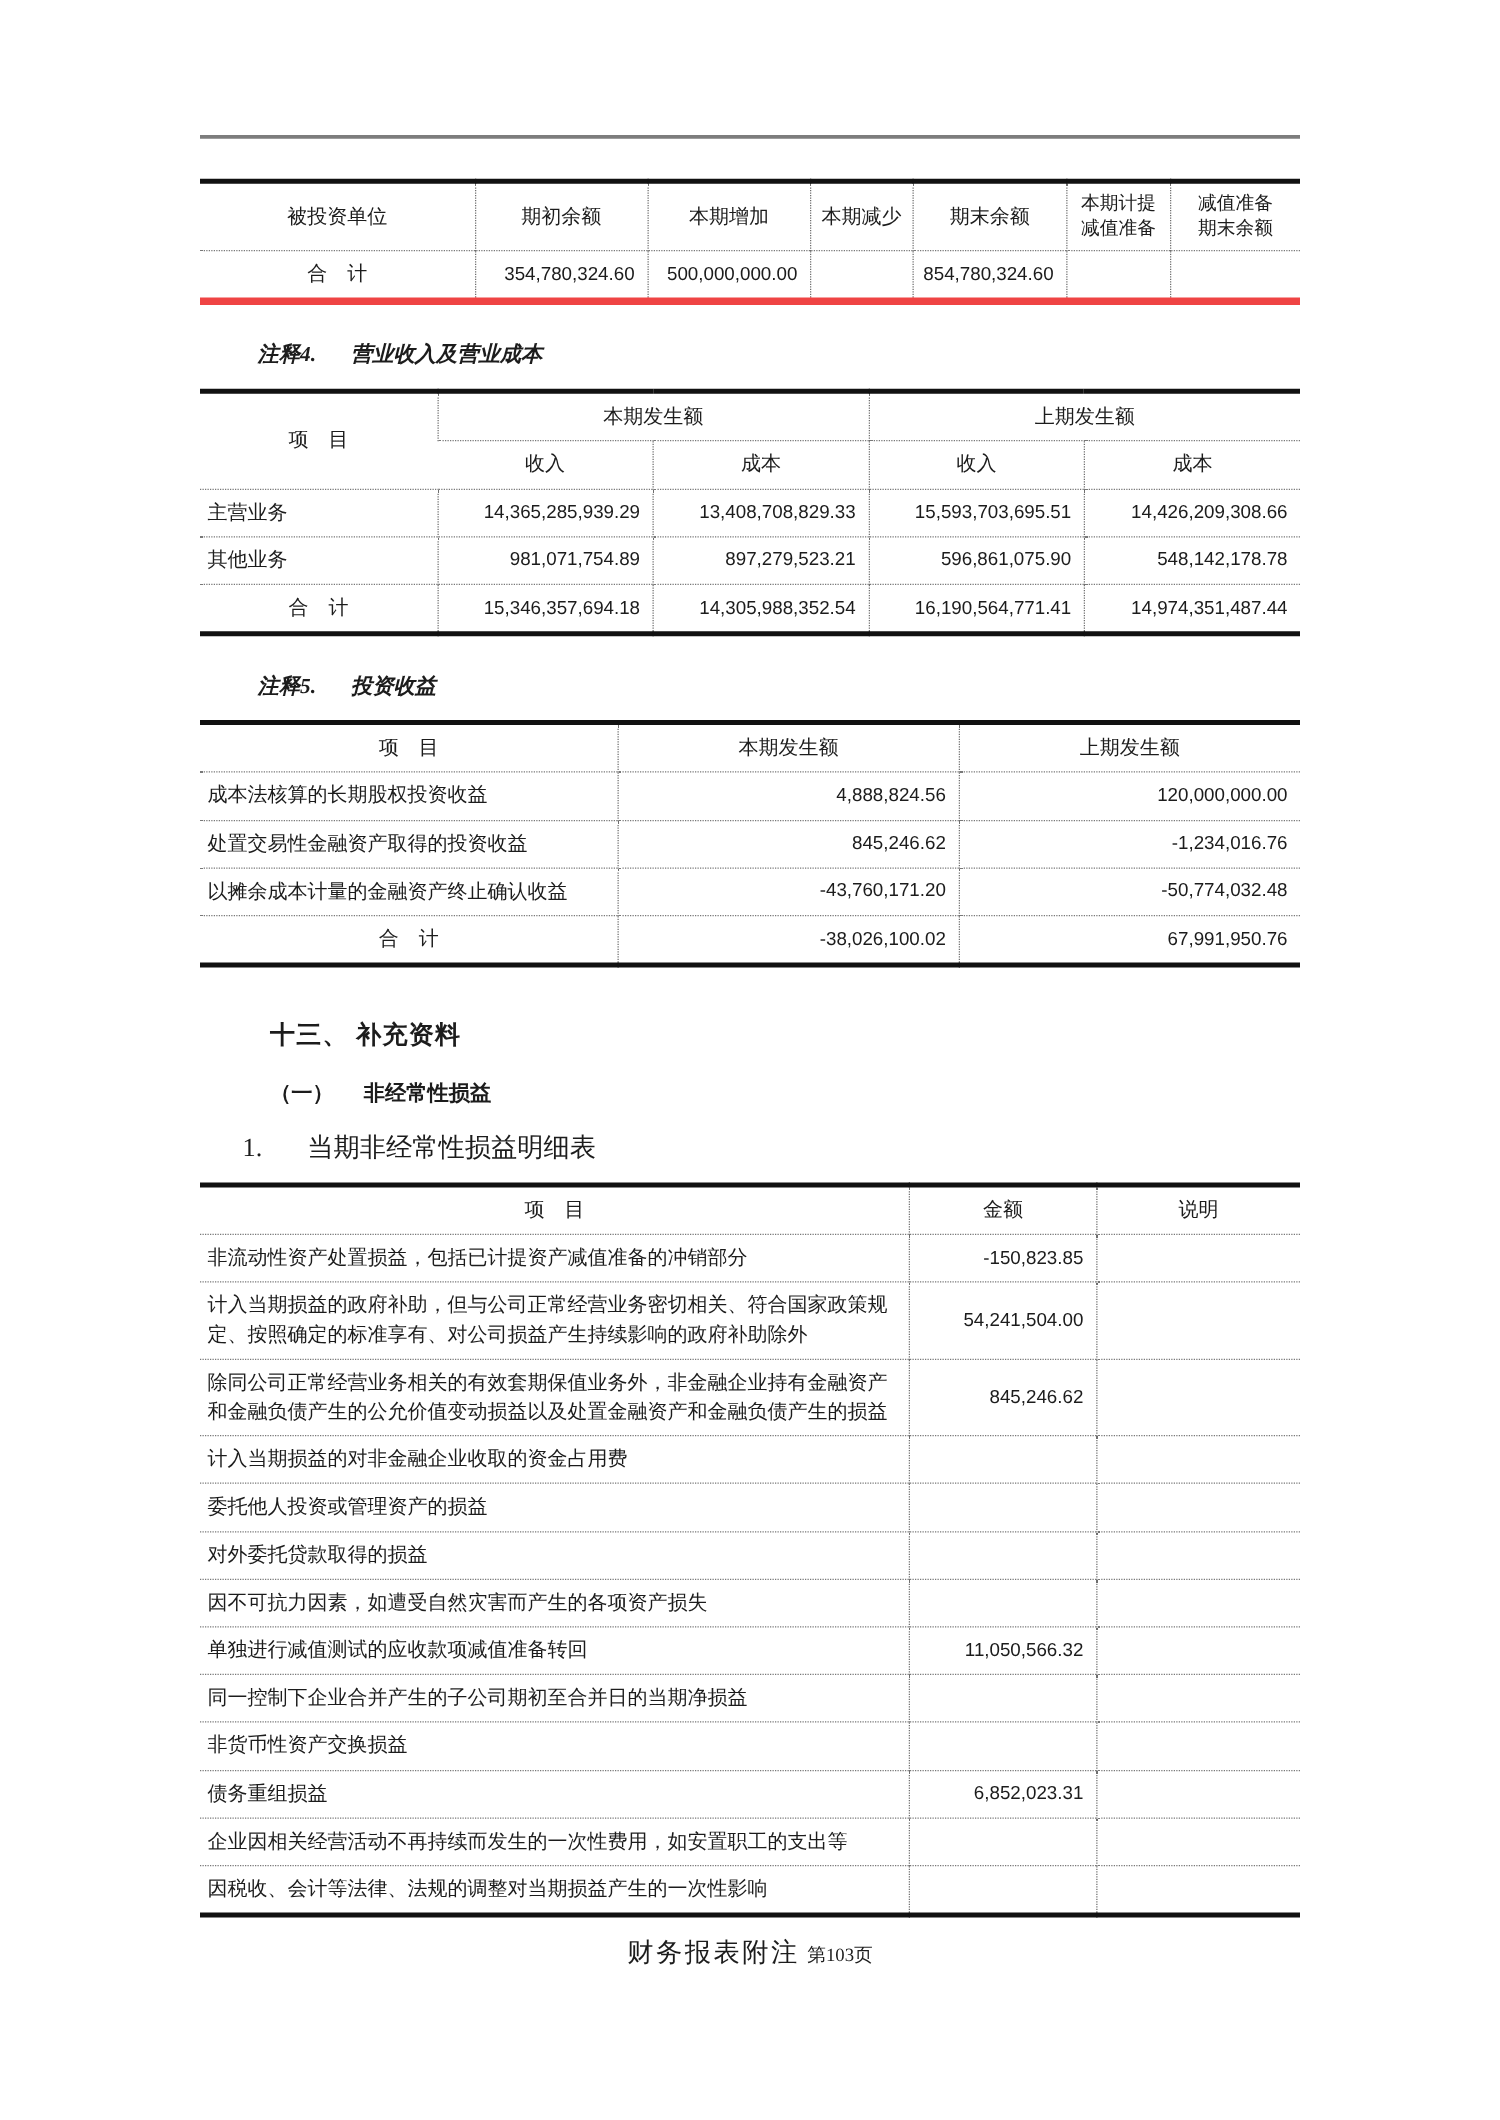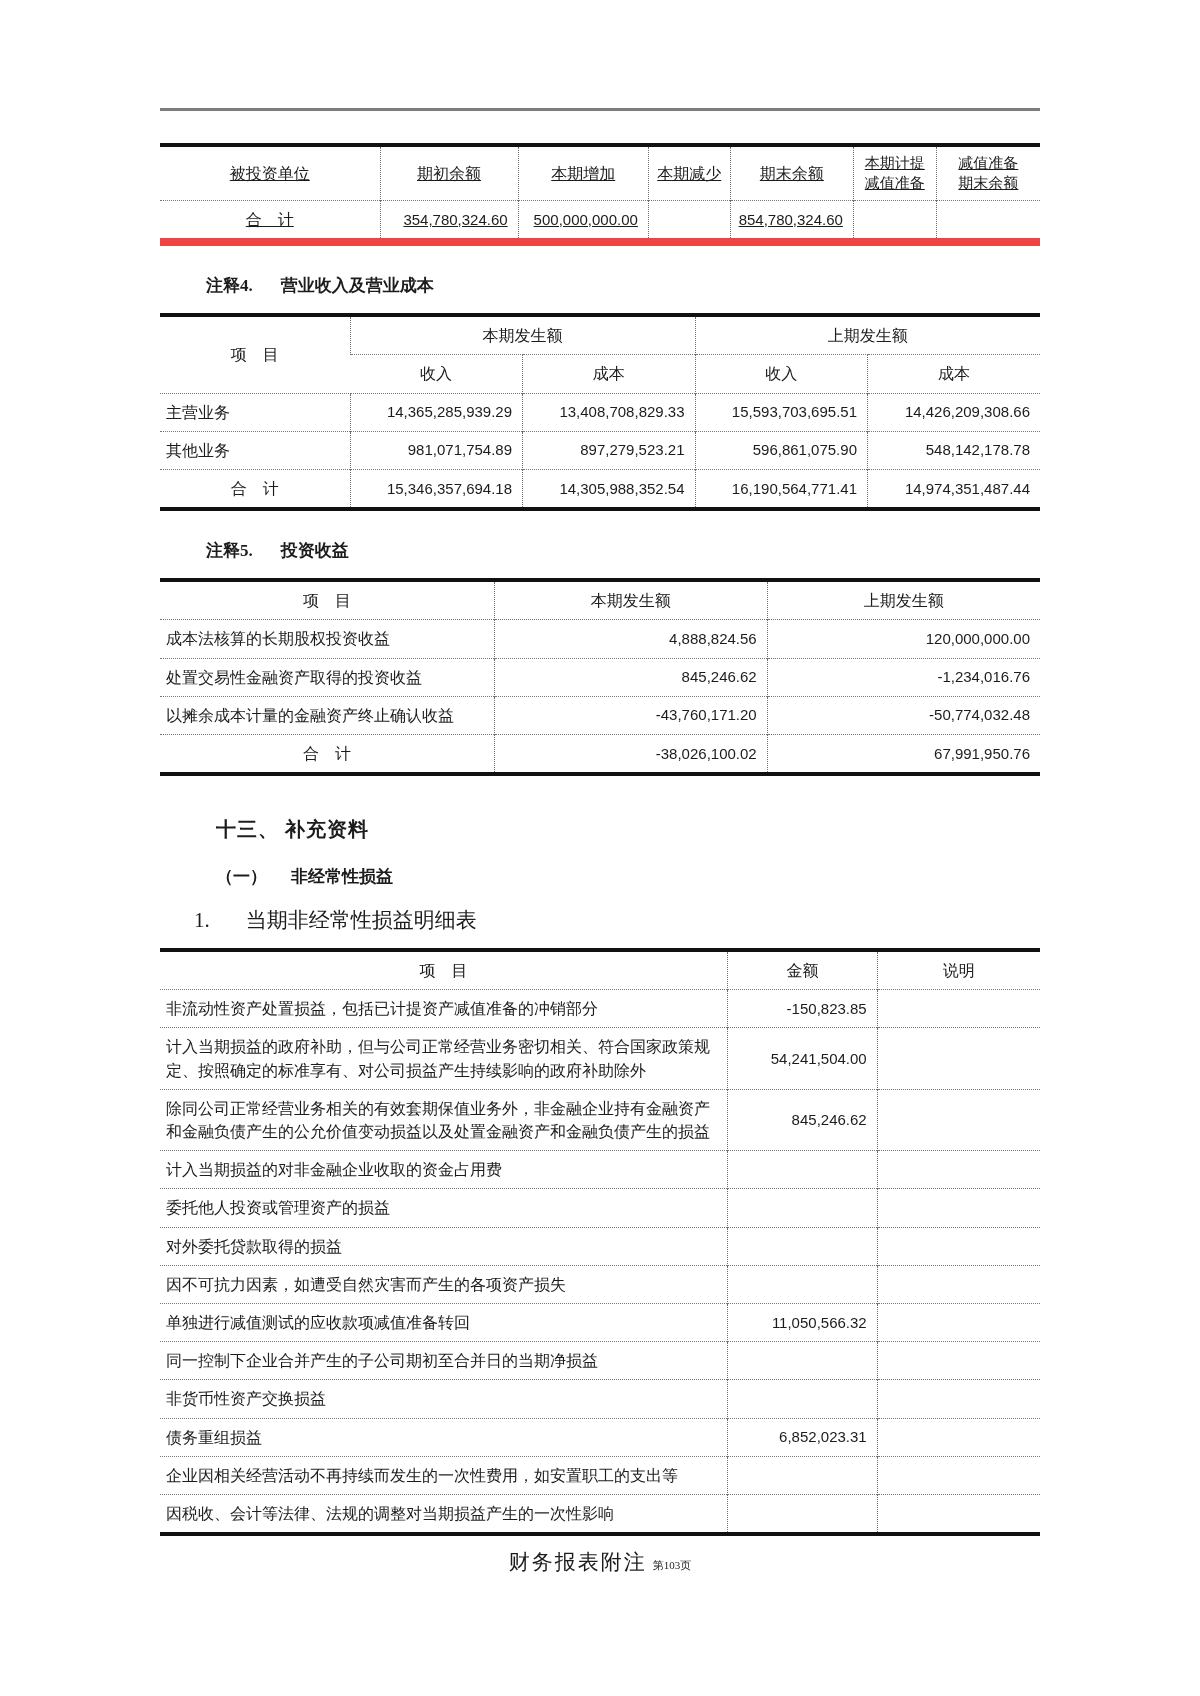--- a/index.html
+++ b/index.html
@@ -6,48 +6,48 @@
   body {
     width:1200px; height:1696px; background:#ffffff; color:#1c1c1c;
     font-family:"Liberation Serif","DejaVu Serif",serif;
     position:relative; overflow:hidden;
   }
   .content { position:absolute; left:160px; top:108px; width:880px; }
   .header-rule { height:3px; background:#7d7d7d; margin-bottom:32px; }
 
   table { width:100%; border-collapse:collapse; table-layout:fixed; }
   .tbl { border-top:4px solid #111; border-bottom:4px solid #111; }
-  .tbl-thinbottom { border-bottom:8px solid #ef4444;text-decoration:underline; }
+  .tbl-thinbottom { border-bottom:6px solid #ef4444; }
   th, td {
     font-weight:normal; font-size:16px; line-height:1.45;
     padding:7px 6px; vertical-align:middle; word-break:break-all;
   }
   td + td, th + th { border-left:1px dotted #6e6e6e; }
   tr + tr td, tr + tr th { border-top:1px dotted #787878; }
   .hdr { text-align:center; }
   .num {
     font-family:"Liberation Sans","DejaVu Sans",sans-serif;
     font-size:15px; text-align:right; padding-right:10px;
   }
   .item { text-align:left; padding-left:6px;margin-left:16px; }
   .ctr { text-align:center; }
   .two-line span { display:block; line-height:1.3; font-size:15px; text-align:center; }
 
-  .note-title { font-weight:bold; font-size:17px; padding-left:46px; margin:28px 0 16px 0; }
+  .note-title { font-weight:bold; font-size:17px; padding-left:46px; margin:28px 0 16px 0;font-style:italic; }
   .note-title .gap { display:inline-block; width:28px; }
 
   .sec-title { font-weight:bold; font-size:20px; padding-left:56px; margin:40px 0 0 0; letter-spacing:1px; }
   .sub-title { font-weight:bold; font-size:17px; padding-left:56px; margin:22px 0 0 0; }
   .sub-title .gap { display:inline-block; width:24px; }
   .list-title { font-weight:normal; font-size:21px; padding-left:34px; margin:18px 0 14px 0; }
   .list-title .gap { display:inline-block; width:36px; }
 
   .footer { position:absolute; left:160px; top:1548px; width:880px; text-align:center; }
   .footer .f1 { font-size:21px; letter-spacing:2px; }
-  .footer .f2 { font-size:11px; margin-left:2px; }
+  .footer .f2 { font-size:15px; margin-left:2px; }
 
   
   .t1 .c1{width:25%} .t1 .c2{width:15.7%} .t1 .c3{width:14.8%} .t1 .c4{width:9.3%}
   .t1 .c5{width:14%} .t1 .c6{width:9.4%} .t1 .c7{width:11.8%}
   .t2 .c1{width:21.6%} .t2 .c2{width:19%} .t2 .c3{width:20.6%} .t2 .c4{width:18.3%} .t2 .c5{width:20.5%}
   .t3 .c1{width:38%} .t3 .c2{width:31%} .t3 .c3{width:31%}
   .t4 .c1{width:64.5%} .t4 .c2{width:17%} .t4 .c3{width:18.5%}
 </style>
 </head>
 <body>

